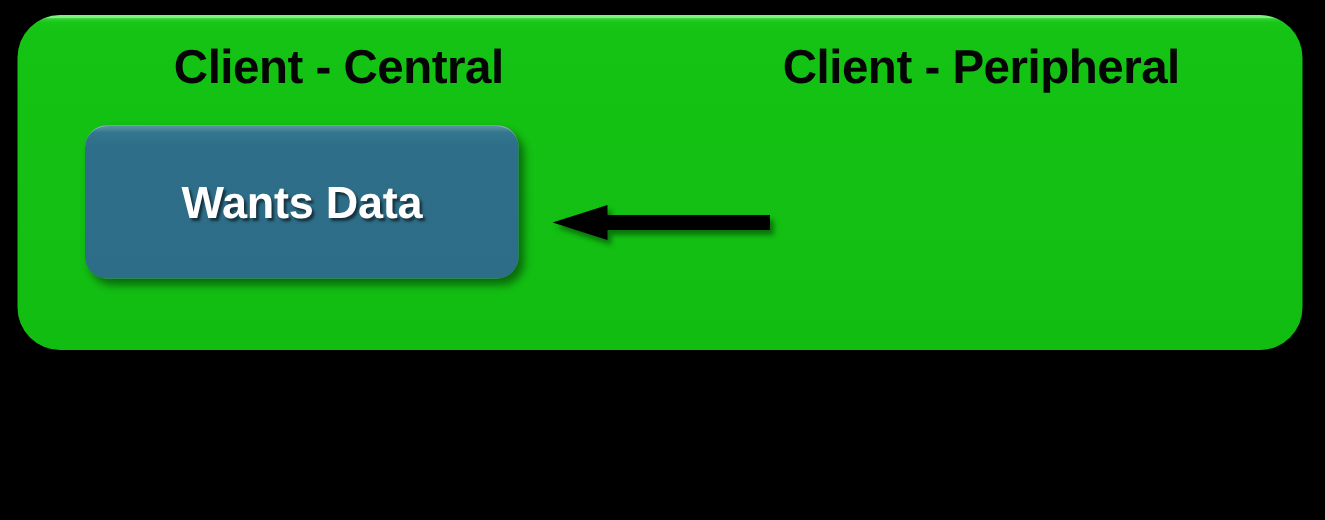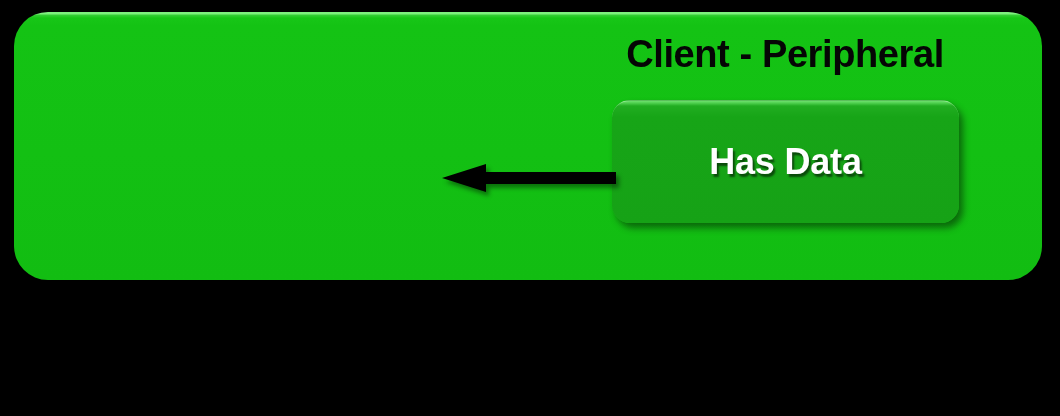--- a/index.html
+++ b/index.html
@@ -119,27 +119,31 @@
   }
   .arrow svg { display: block; }
 </style>
 </head>
 <body>
 
 <div id="canvas">
 
   <div class="outer-container">
 
+    <div class="panel panel-left">
+      <div class="panel-title">Client - Central</div>
+
+      <div class="node-box node-client">
+        <span class="node-label">Wants Data</span>
+      </div>
+    </div>
 
     <div class="panel panel-right">
       <div class="panel-title">Client - Peripheral</div>
 
-      <div class="node-box node-server">
-        <span class="node-label">Has Data</span>
-      </div>
     </div>
 
     <div class="arrow">
       <svg width="174" height="28" viewBox="0 0 174 28" xmlns="http://www.w3.org/2000/svg">
         <path d="M0 14 L44 0 L44 8 L174 8 L174 20 L44 20 L44 28 Z" fill="#000000"></path>
       </svg>
     </div>
 
   </div>
 

